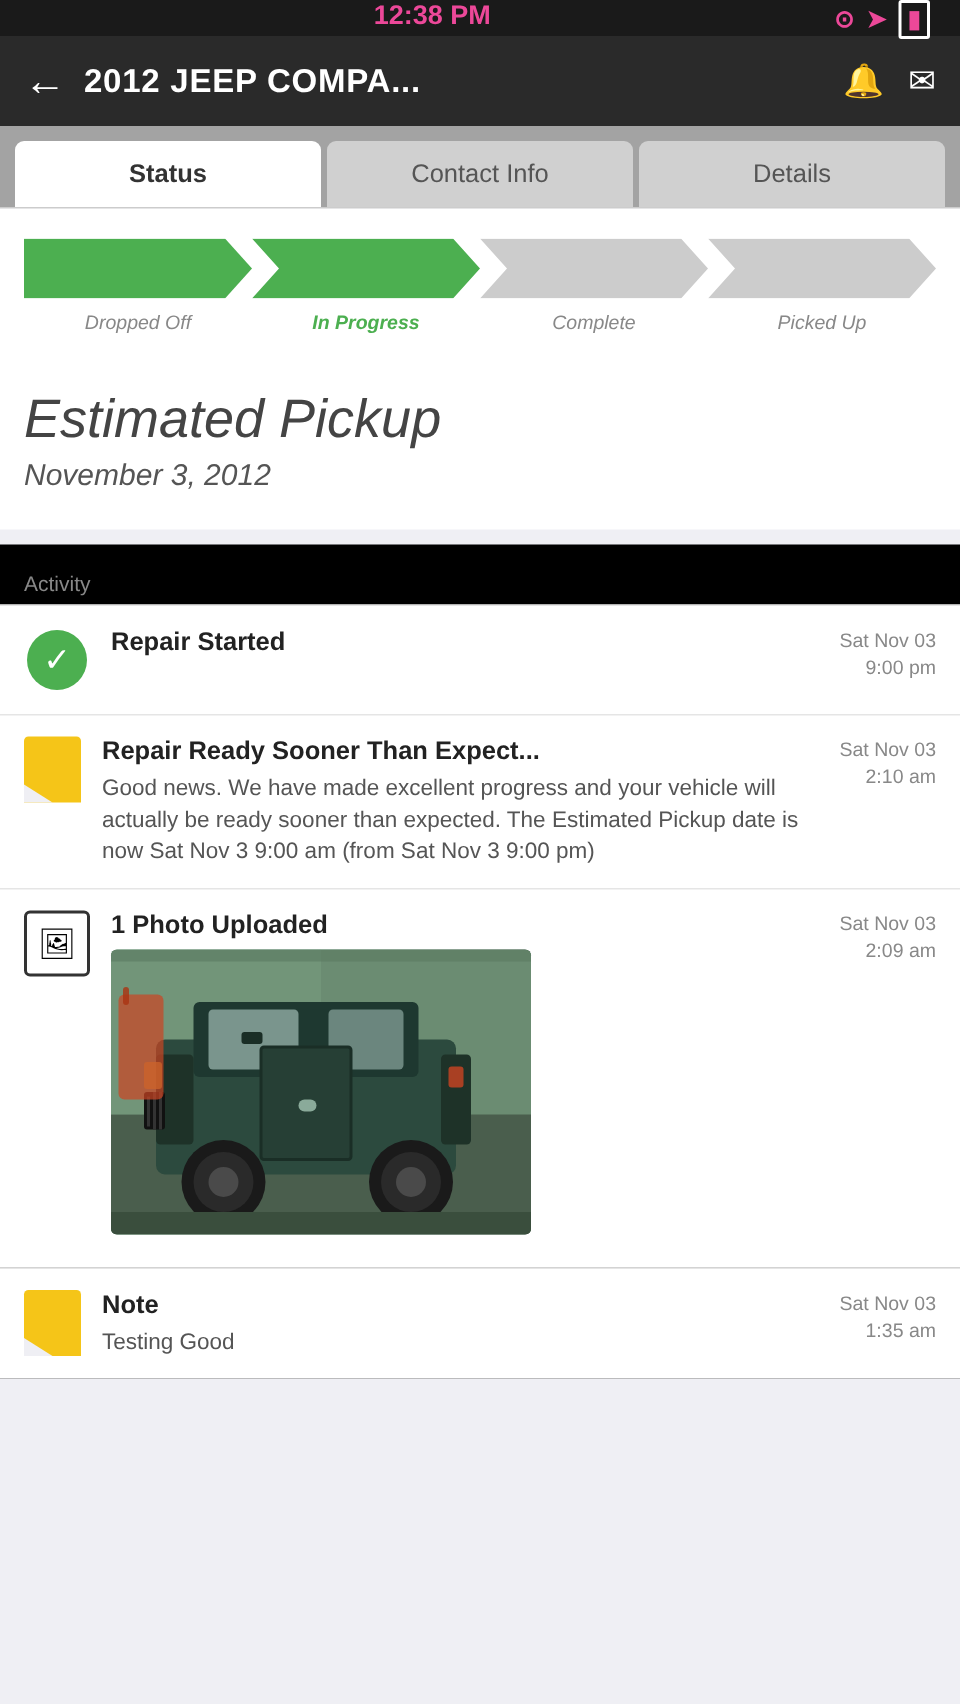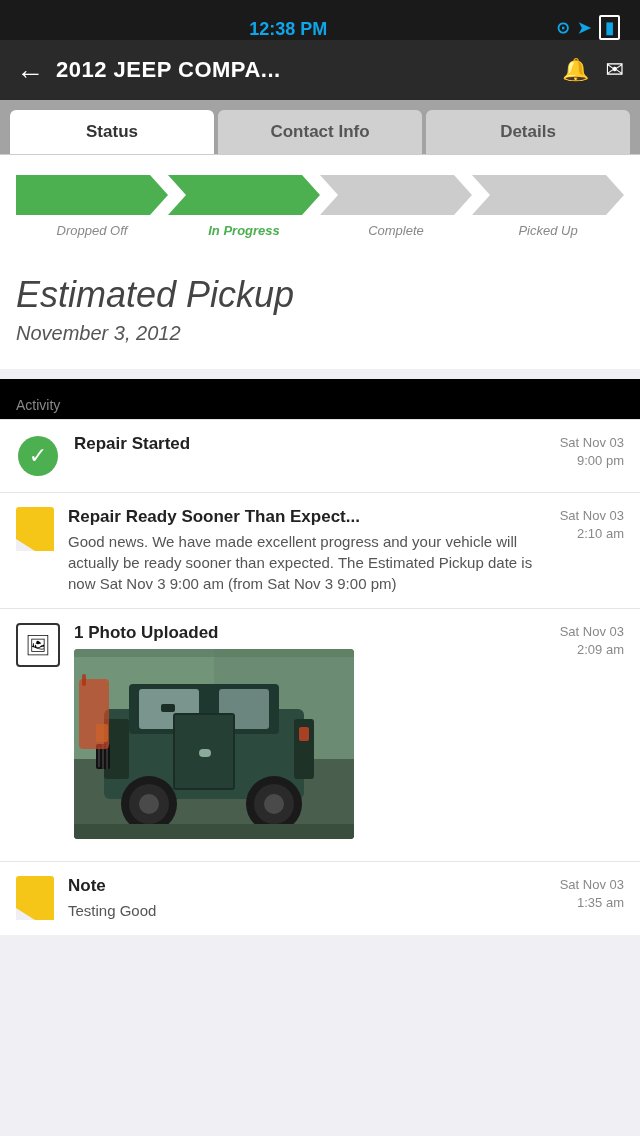--- a/index.html
+++ b/index.html
@@ -8,26 +8,26 @@
       width: 640px;
       min-height: 1136px;
       background: #efeff4;
       font-family: -apple-system, 'Helvetica Neue', Arial, sans-serif;
       overflow-x: hidden;
     }
 
     
     .status-bar {
       background: #1a1a1a;
-      height: 40px;
-      display: flex;
-      align-items: flex-end;
+      height: 24px;
+      display: flex;
+      align-items: flex-start;
       justify-content: space-between;
       padding: 0 20px;
-      color: #0ea5e9;
+      color: #ec4899;
       font-size: 16px;
       font-weight: 600;
     }
     .status-bar-time { flex: 1; text-align: center; font-size: 18px; font-weight: 600; }
     .status-bar-icons { display: flex; align-items: center; gap: 8px; }
 
     
     .nav-bar {
       background: #2a2a2a;
       height: 60px;
@@ -58,21 +58,21 @@
       display: flex;
       border-bottom: 1px solid #ccc;
       padding: 10px 10px 0 10px;
       gap: 4px;
     }
     .tab {
       flex: 1;
       padding: 12px 8px;
       text-align: center;
       font-size: 17px;
-      font-weight: 700;
+      font-weight: 400;
       border-radius: 6px 6px 0 0;
       cursor: pointer;
       color: #555;
       background: #d0d0d0;
     }
     .tab.active {
       background: white;
       color: #333;
       font-weight: 600;
     }

